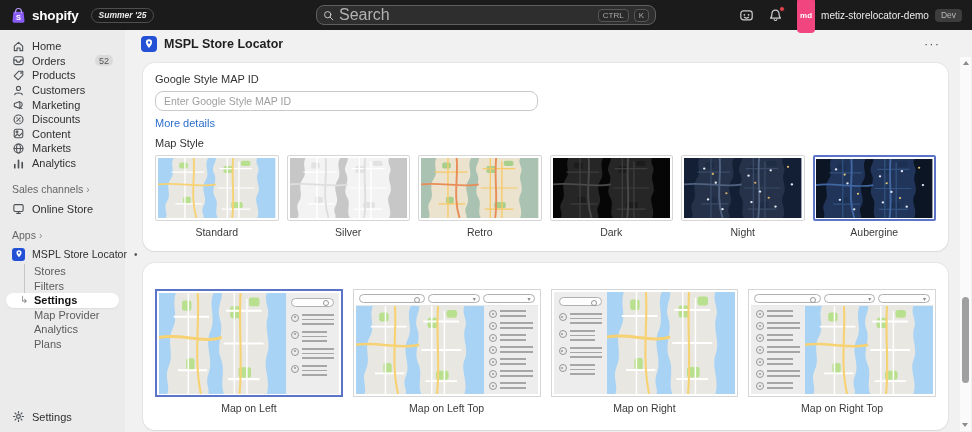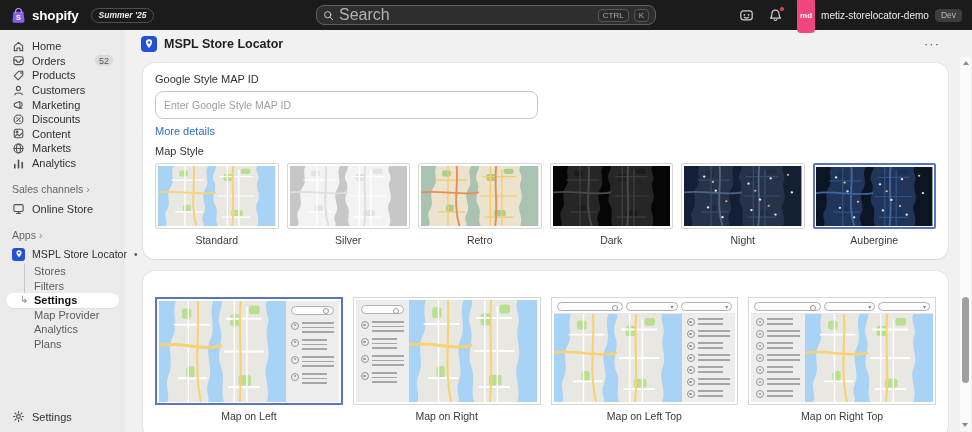--- a/index.html
+++ b/index.html
@@ -46,21 +46,21 @@
   .page-header { height:27px; display:flex; align-items:center; gap:7px; padding:0 16px; }
   .ph-icon { width:16px; height:16px; border-radius:4px; background:#2450d6; display:flex; align-items:center; justify-content:center; }
   .ph-icon svg { width:12px; height:12px; }
   .page-title { font-size:12.5px; font-weight:700; color:#1f1f1f; }
   .overflow { margin-left:auto; margin-right:16px; color:#555; font-size:13px; letter-spacing:1px; line-height:10px; }
 
   .card { background:#fff; border-radius:12px; box-shadow:0 0 0 1px rgba(0,0,0,.045), 0 1px 2px rgba(0,0,0,.06); }
   .card1 { margin:6px 24px 0 18px; padding:10px 12px 13px; }
   .card2 { margin:12px 24px 0 18px; padding:10px 12px 16px; }
   .field-label { font-size:11px; color:#333; margin-bottom:6px; }
-  .mapid-input { width:383px; height:28px; border:1px solid #c9c9c9; border-radius:8px; padding:0 8px; font-size:10.5px; font-family:"Liberation Sans",sans-serif; color:#333; display:block; }
+  .mapid-input { width:383px; height:20px; border:1px solid #c9c9c9; border-radius:8px; padding:0 8px; font-size:10.5px; font-family:"Liberation Sans",sans-serif; color:#333; display:block; }
   .mapid-input::placeholder { color:#9e9e9e; }
   .details-link { display:inline-block; color:#2c6ecb; font-size:11px; margin:6px 0 8px; text-decoration:none; }
 
   .styles-row { display:flex; gap:8px; margin-top:6px; }
   .style-opt { flex:1; min-width:0; }
   .style-thumb { height:66px; border:1px solid #d6d6d6; border-radius:2px; padding:2px; background:#fff; }
   .style-thumb.selected { border:2px solid #5b74c8; padding:1.5px; }
   .style-thumb svg, .layout-map { width:100%; height:100%; display:block; }
   .opt-label { text-align:center; font-size:10.5px; color:#3a3a3a; margin-top:5px; white-space:nowrap; }
 
@@ -404,20 +404,66 @@
             <div class="pitem">
                 <span class="ppin"></span>
                 <span class="plines"></span>
               </div>
           </div>
         </div>
         <div class="opt-label">Map on Left</div>
       </div>
 
       <div class="layout-opt">
+        <div class="layout-thumb lt-col">
+          <div class="lt-top">
+            <div class="ppill"></div>
+            <div class="ppill dpill"></div>
+            <div class="ppill dpill"></div>
+          </div>
+          <div class="lt-body">
+            <svg class="lt-map s-standard" viewBox="0 0 122 68" preserveAspectRatio="none">
+                <use href="#sym-map"></use>
+              </svg>
+            <div class="lt-panel compact">
+              <div class="pitem">
+                  <span class="ppin"></span>
+                  <span class="plines"></span>
+                </div>
+              <div class="pitem">
+                  <span class="ppin"></span>
+                  <span class="plines"></span>
+                </div>
+              <div class="pitem">
+                  <span class="ppin"></span>
+                  <span class="plines"></span>
+                </div>
+              <div class="pitem">
+                  <span class="ppin"></span>
+                  <span class="plines"></span>
+                </div>
+              <div class="pitem">
+                  <span class="ppin"></span>
+                  <span class="plines"></span>
+                </div>
+              <div class="pitem">
+                  <span class="ppin"></span>
+                  <span class="plines"></span>
+                </div>
+              <div class="pitem">
+                  <span class="ppin"></span>
+                  <span class="plines"></span>
+                </div>
+            </div>
+          </div>
+        </div>
+        <div class="opt-label">Map on Left Top</div>
+      </div>
+
+      <div class="layout-opt">
         <div class="layout-thumb lt-side rev">
           <svg class="lt-map s-standard" viewBox="0 0 122 68" preserveAspectRatio="none">
               <use href="#sym-map"></use>
             </svg>
           <div class="lt-panel">
             <div class="ppill"></div>
             <div class="pitem">
                 <span class="ppin"></span>
                 <span class="plines"></span>
               </div>
@@ -438,66 +484,20 @@
         <div class="opt-label">Map on Right</div>
       </div>
 
       <div class="layout-opt">
         <div class="layout-thumb lt-col">
           <div class="lt-top">
             <div class="ppill"></div>
             <div class="ppill dpill"></div>
             <div class="ppill dpill"></div>
           </div>
-          <div class="lt-body">
-            <svg class="lt-map s-standard" viewBox="0 0 122 68" preserveAspectRatio="none">
-                <use href="#sym-map"></use>
-              </svg>
-            <div class="lt-panel compact">
-              <div class="pitem">
-                  <span class="ppin"></span>
-                  <span class="plines"></span>
-                </div>
-              <div class="pitem">
-                  <span class="ppin"></span>
-                  <span class="plines"></span>
-                </div>
-              <div class="pitem">
-                  <span class="ppin"></span>
-                  <span class="plines"></span>
-                </div>
-              <div class="pitem">
-                  <span class="ppin"></span>
-                  <span class="plines"></span>
-                </div>
-              <div class="pitem">
-                  <span class="ppin"></span>
-                  <span class="plines"></span>
-                </div>
-              <div class="pitem">
-                  <span class="ppin"></span>
-                  <span class="plines"></span>
-                </div>
-              <div class="pitem">
-                  <span class="ppin"></span>
-                  <span class="plines"></span>
-                </div>
-            </div>
-          </div>
-        </div>
-        <div class="opt-label">Map on Left Top</div>
-      </div>
-
-      <div class="layout-opt">
-        <div class="layout-thumb lt-col">
-          <div class="lt-top">
-            <div class="ppill"></div>
-            <div class="ppill dpill"></div>
-            <div class="ppill dpill"></div>
-          </div>
           <div class="lt-body rev">
             <svg class="lt-map s-standard" viewBox="0 0 122 68" preserveAspectRatio="none">
                 <use href="#sym-map"></use>
               </svg>
             <div class="lt-panel compact">
               <div class="pitem">
                   <span class="ppin"></span>
                   <span class="plines"></span>
                 </div>
               <div class="pitem">

